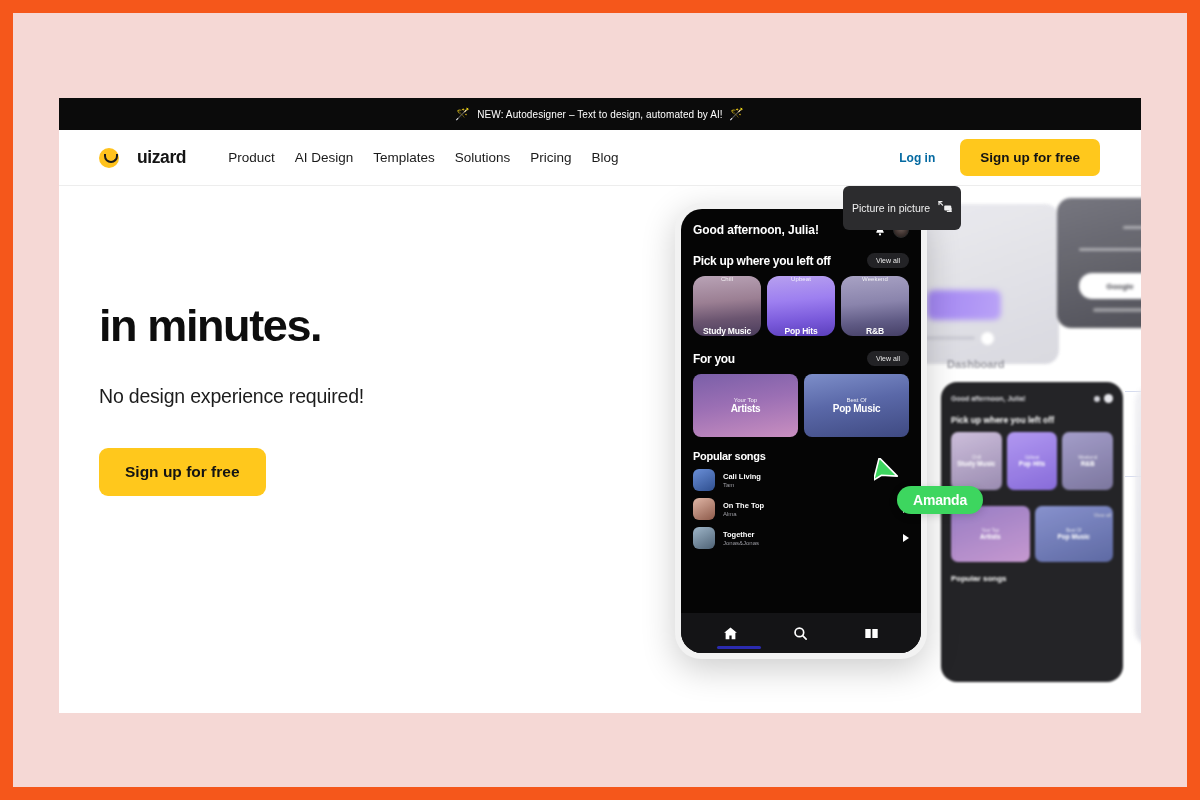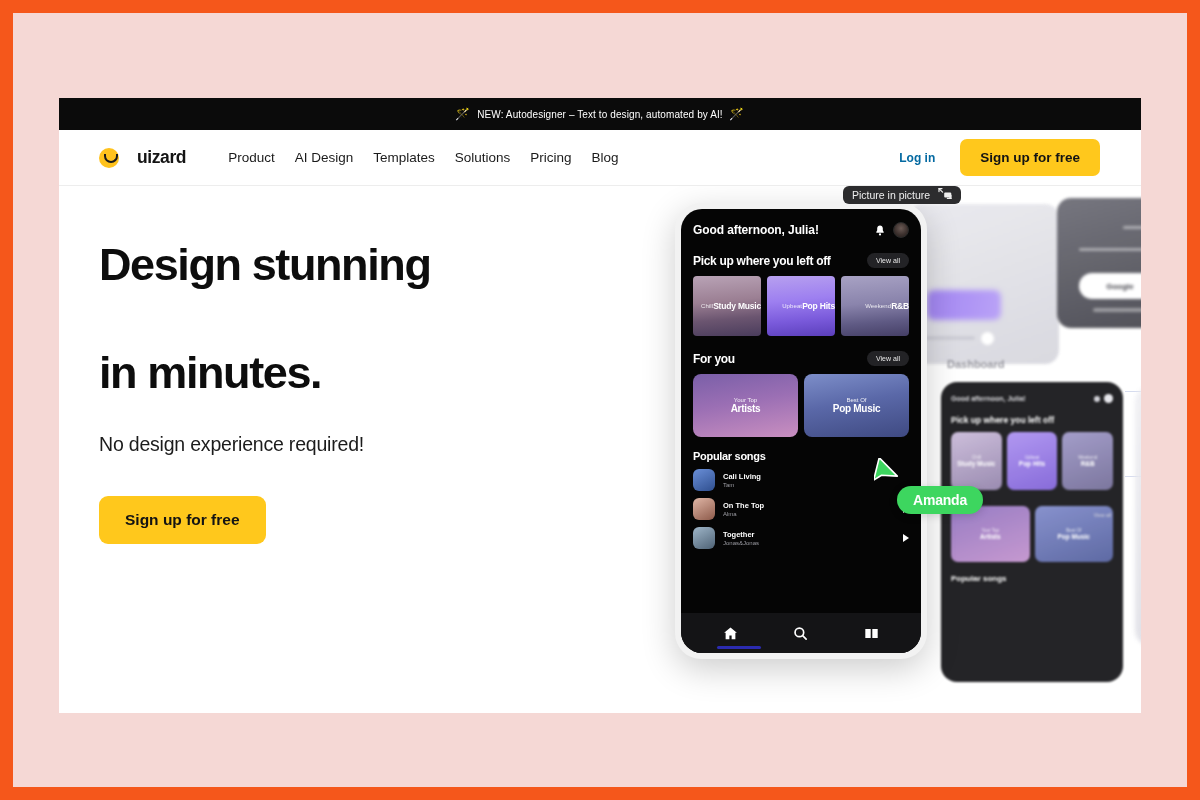--- a/index.html
+++ b/index.html
@@ -256,22 +256,22 @@
     margin-top: 15px;
   }
   .sec-title { font-size: 12px; color: #fff; font-weight: bold; letter-spacing: -.3px; }
   .view-all {
     font-size: 7px; color: #E8E8E8; background: #232326;
     border-radius: 9px; padding: 4px 9px; cursor: pointer; white-space: nowrap;
   }
 
   .tiles { display: flex; gap: 6px; margin-top: 8px; }
   .tile {
-    flex: 1; height: 60px; border-radius: 4px;
-    display: flex; flex-direction: row; align-items: center; justify-content: flex-end;
+    flex: 1; height: 60px; border-radius: 12px;
+    display: flex; flex-direction: column; align-items: center; justify-content: space-between;
     position: relative; overflow: hidden;
   }
   .tile.t1 { background: linear-gradient(175deg,#b9a3b6 0%, #9b7f93 42%, #6b5570 70%, #4a3c5c 100%); }
   .tile.t2 { background: linear-gradient(175deg,#b7a0ef 0%, #9d7ff0 40%, #7a5adb 72%, #5b3fbb 100%); }
   .tile.t3 { background: linear-gradient(175deg,#a8a2c4 0%, #8a84ac 45%, #5f5a84 75%, #453f66 100%); }
   .tile-sm { font-size: 6px; color: rgba(255,255,255,.85); letter-spacing: .1px; }
   .tile-bg { font-size: 8.5px; color: #fff; font-weight: bold; letter-spacing: -.2px; }
 
   .tiles2 { display: flex; gap: 6px; margin-top: 8px; }
   .wide-tile {
@@ -311,21 +311,21 @@
   .tab-ic { color: #fff; display: flex; align-items: center; justify-content: center; cursor: pointer; }
   .home-indicator {
     position: absolute; left: 36px; bottom: 4px; width: 44px; height: 3px;
     border-radius: 2px; background: #2b2bb0;
   }
 
   
   .pip-tip {
     position: absolute; left: 264px; top: 0px;
     background: #2C2C2E; border-radius: 6px;
-    padding: 0 9px;
+    padding: 13px 9px;
     display: flex; align-items: center; gap: 8px;
     z-index: 40;
   }
   .pip-text { font-size: 10.5px; color: #EFEFEF; white-space: nowrap; }
 
   .cursor-wrap { position: absolute; left: 295px; top: 272px; z-index: 45; }
   .cursor-arrow { position: absolute; left: 0; top: 0; }
   .name-pill {
     position: absolute; left: 23px; top: 28px;
     background: #3DD65F; border-radius: 16px;
@@ -362,21 +362,20 @@
       </div>
       <div class="nav-right">
         <span class="login-link">Log in</span>
         <button class="btn-yellow">Sign up for free</button>
       </div>
     </div>
 
     <div class="hero">
 
       <div class="hero-left">
-        <div class="h1">Design stunning</div>
         <div class="h1 second">in minutes.</div>
         <div class="sub2">No design experience required!</div>
         <button class="cta">Sign up for free</button>
       </div>
 
       <div class="hero-right">
 
         <div class="wire wire-v" style="left:338px; top:40px; height:180px;"></div>
         <div class="wire wire-h" style="left:546px; top:290px; width:70px;"></div>
         <div class="wire wire-h" style="left:546px; top:205px; width:52px;"></div>

